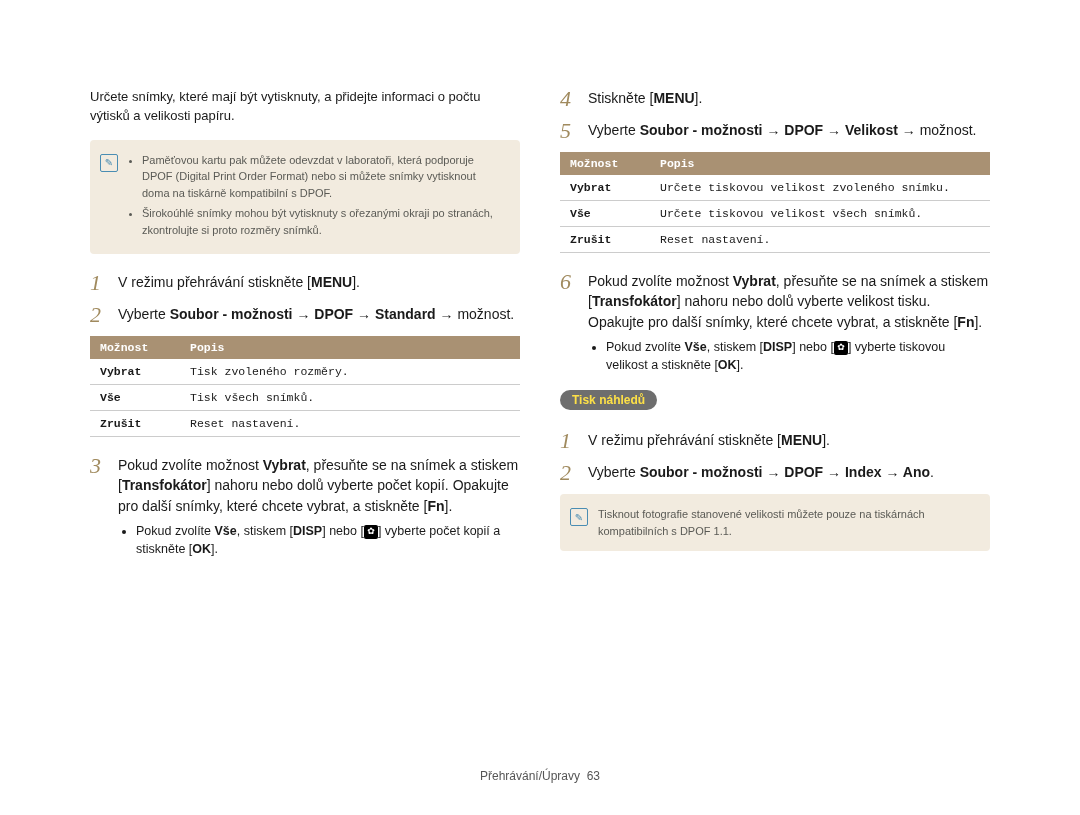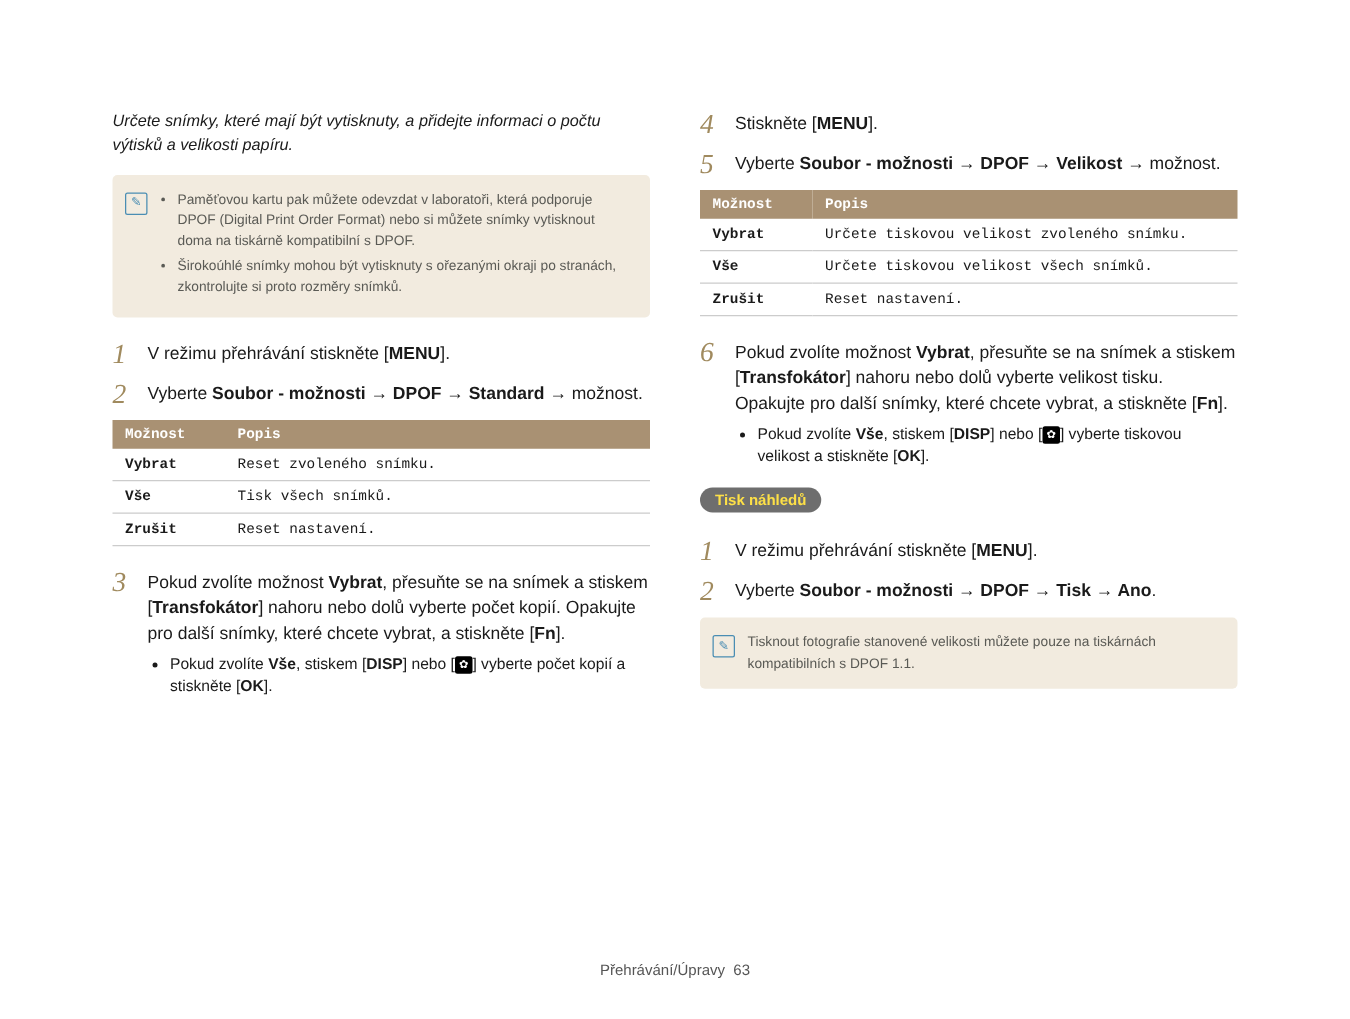--- a/index.html
+++ b/index.html
@@ -28,21 +28,20 @@
   h1{
     color:#1d83c4;
     font-weight:400;
     font-size:21px;
     margin:0 0 8px 0;
   }
   .intro{
     font-size:13px;
     line-height:1.45;
     margin:0 0 14px 0;
-    font-style:italic;
   }
   .notebox{
     background:#f2ebdf;
     border-radius:4px;
     padding:12px 14px 12px 10px;
     display:flex;
     gap:10px;
     font-size:11px;
     line-height:1.5;
     color:#5a5a55;
@@ -151,21 +150,21 @@
       </ol>
 
       <table class="opts">
         <tbody>
             <tr>
           <th>Možnost</th>
           <th>Popis</th>
         </tr>
         <tr>
               <td>Vybrat</td>
-              <td>Reset zvoleného snímku.</td>
+              <td>Tisk zvoleného rozměry.</td>
             </tr>
         <tr>
               <td>Vše</td>
               <td>Tisk všech snímků.</td>
             </tr>
         <tr>
               <td>Zrušit</td>
               <td>Reset nastavení.</td>
             </tr>
       </tbody>
@@ -242,21 +241,21 @@
       <ol class="steps">
         <li>
           <span class="stepnum">1</span>
           <span class="stepbody">
             <span>V režimu přehrávání stiskněte [</span><span class="btn-key">MENU</span><span>].</span>
           </span>
         </li>
         <li>
           <span class="stepnum">2</span>
           <span class="stepbody">
-            <span>Vyberte </span><b>Soubor - možnosti → DPOF → Tisk → Ano</b><span>.</span>
+            <span>Vyberte </span><b>Soubor - možnosti → DPOF → Index → Ano</b><span>.</span>
           </span>
         </li>
       </ol>
 
       <div class="notebox">
         <div class="note-icon">✎</div>
         <div>Tisknout fotografie stanovené velikosti můžete pouze na tiskárnách kompatibilních s DPOF 1.1.</div>
       </div>
 
     </div>

